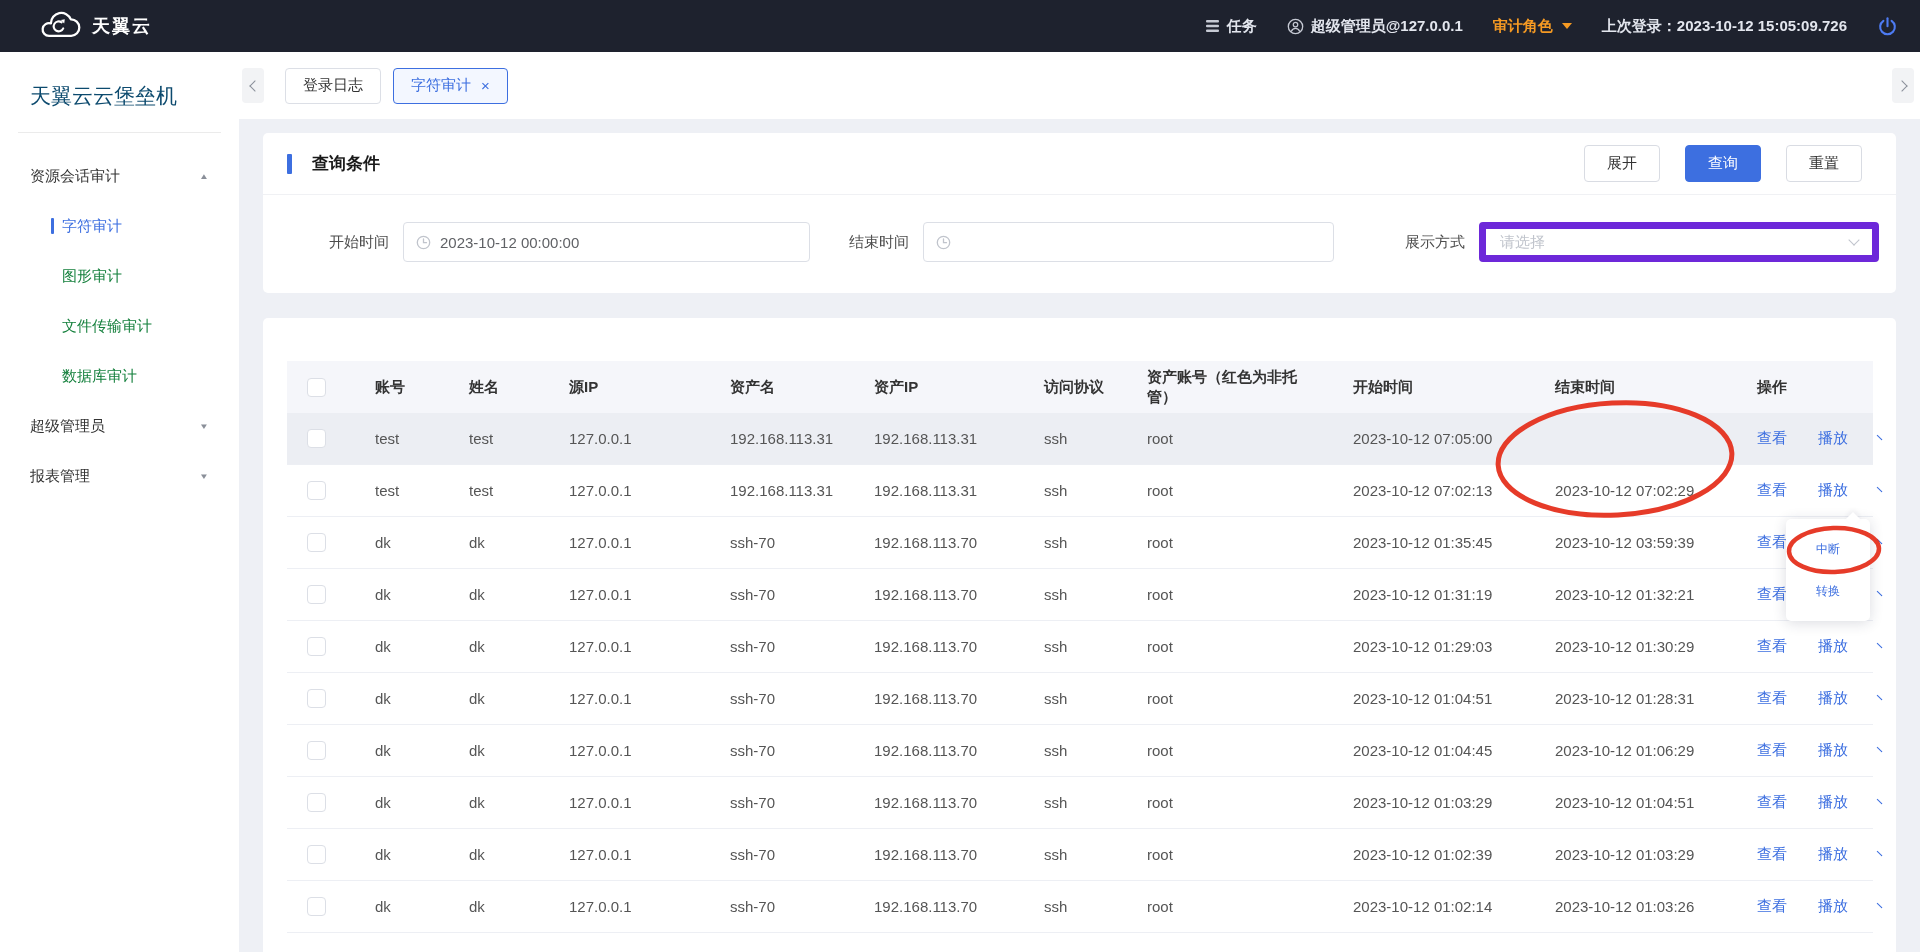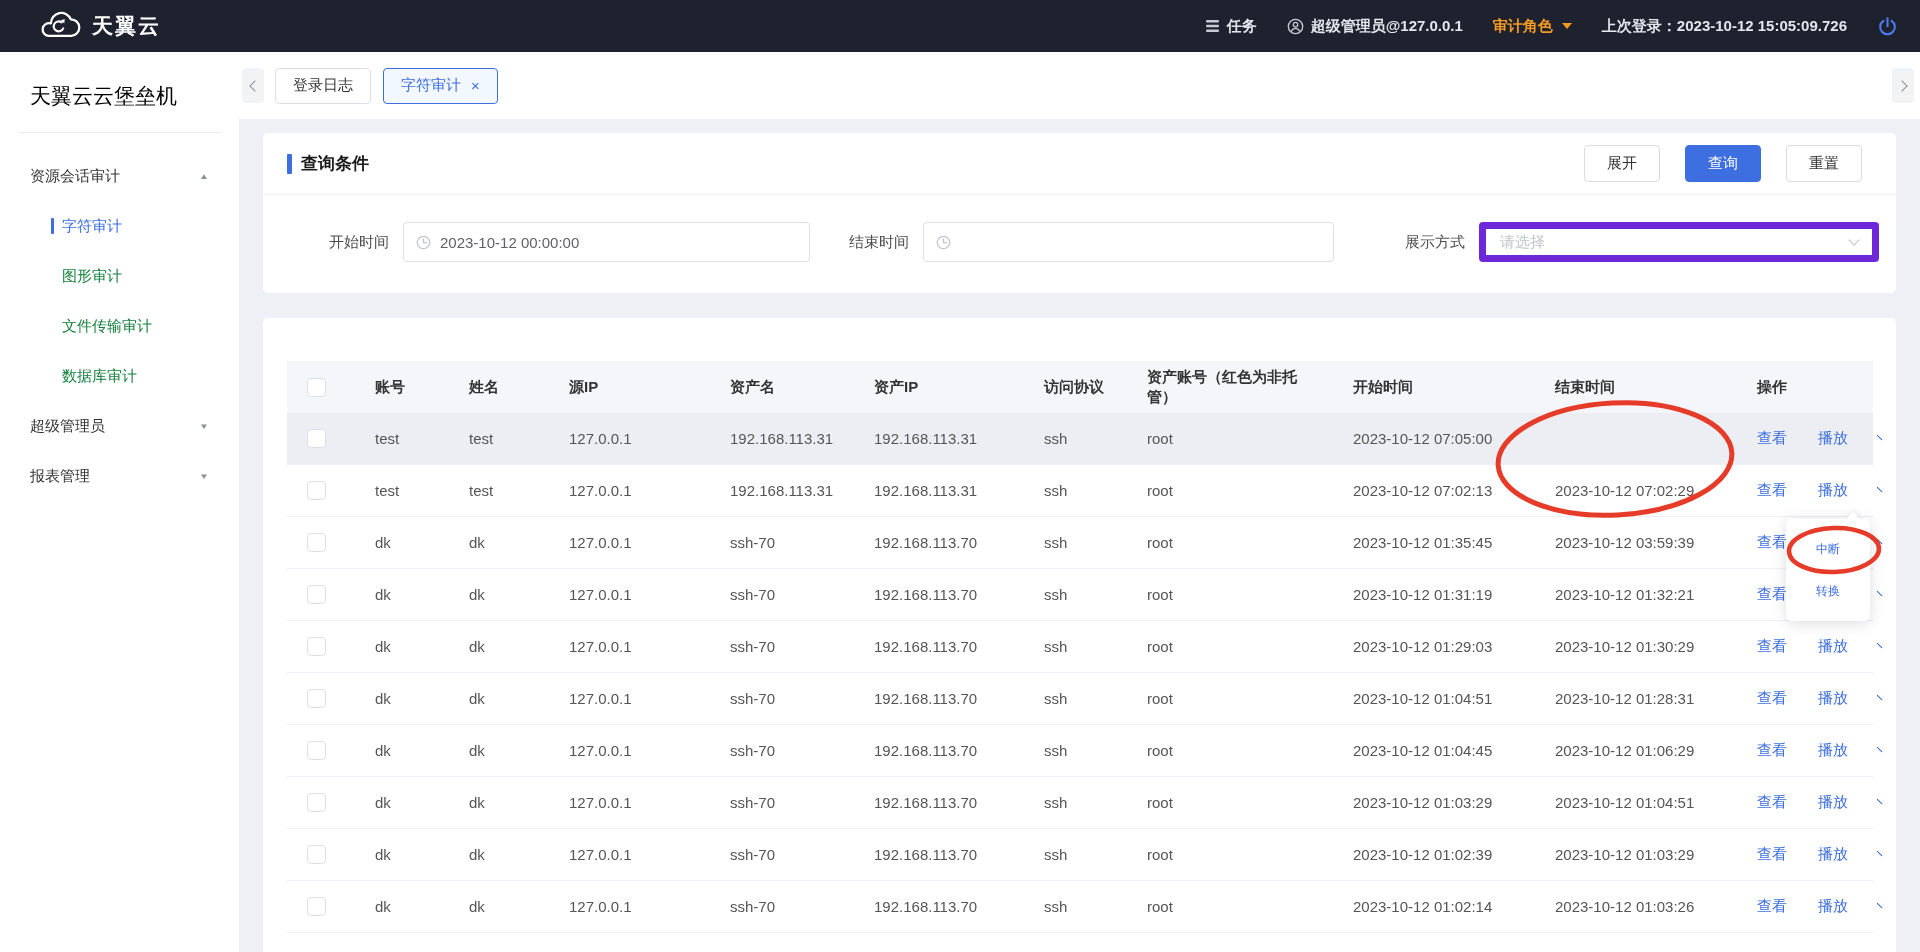--- a/index.html
+++ b/index.html
@@ -7,59 +7,59 @@
     --topbar_bg:#1E222E; --page_bg:#EEF0F5;
   }
   *{margin:0;padding:0;box-sizing:border-box;}
   html,body{width:1920px;height:952px;overflow:hidden;}
   body{font-family:"Liberation Sans","DejaVu Sans",sans-serif;color:#333;background:#fff;position:relative;}
 
   
   .topbar{position:absolute;left:0;top:0;width:1920px;height:52px;background:var(--topbar_bg);
     display:flex;align-items:center;justify-content:space-between;padding:0 22px 0 36px;z-index:40;}
   .brand{display:flex;align-items:center;gap:10px;}
-  .brand-name{color:#fff;font-size:21px;font-weight:600;letter-spacing:2px;}
+  .brand-name{color:#fff;font-size:18px;font-weight:600;letter-spacing:2px;}
   .top-right{display:flex;align-items:center;gap:30px;}
   .top-item{display:flex;align-items:center;gap:7px;color:#E3E6EE;font-size:15px;font-weight:600;cursor:pointer;}
   .role{color:var(--orange);}
   .role .tri{width:0;height:0;border-left:5px solid transparent;border-right:5px solid transparent;border-top:6px solid var(--orange);margin-left:2px;}
   .lastlogin{cursor:default;}
 
   
   .sidebar{position:absolute;left:0;top:52px;width:239px;height:900px;background:#fff;z-index:10;}
-  .side-title{margin:28px 0 0 30px;font-size:21px;font-weight:500;color:#000000;height:32px;line-height:32px;}
+  .side-title{margin:28px 0 0 30px;font-size:21px;font-weight:500;color:#0c4a6e;height:32px;line-height:32px;}
   .side-divider{margin:20px 18px 0 18px;border-bottom:1px solid #EBEBEB;}
   .menu{margin-top:18px;}
   .menu-group{height:50px;display:flex;align-items:center;padding:0 30px;justify-content:space-between;font-size:15px;color:#333;cursor:pointer;}
   .caret{font-size:10px;color:#8A8F99;transform:scale(1,.8);}
   .menu-child{height:50px;display:flex;align-items:center;padding-left:62px;font-size:15px;color:#15803d;cursor:pointer;position:relative;}
   .menu-child.active{color:var(--blue);}
   .menu-child.active .active-bar{position:absolute;left:51px;top:17px;width:3px;height:16px;background:var(--blue);border-radius:1px;}
   .menu-child .active-bar{display:none;}
   .menu-child.active .active-bar{display:block;}
 
   
   .tabbar{position:absolute;left:239px;top:52px;width:1681px;height:67px;background:#fff;
     display:flex;align-items:center;padding:0 6px 0 3px;z-index:5;}
   .tab-scroll{width:22px;height:35px;background:#F2F3F5;border-radius:4px;display:flex;align-items:center;justify-content:center;cursor:pointer;flex:0 0 auto;}
   .chev{display:inline-block;width:8px;height:8px;border-left:1.6px solid #8A8F99;border-bottom:1.6px solid #8A8F99;}
   .chev-left{transform:rotate(45deg);margin-left:3px;}
   .chev-right{transform:rotate(225deg);margin-right:3px;}
-  .tabs{display:flex;align-items:flex-start;gap:12px;margin-left:11px;flex:1;}
+  .tabs{display:flex;align-items:flex-start;gap:12px;margin-left:21px;flex:1;}
   .tab{height:36px;padding:0 17px;border:1px solid #DCDFE6;border-radius:4px;background:#fff;
     display:flex;align-items:center;gap:10px;font-size:15px;color:#333;cursor:pointer;}
   .tab.active{border-color:var(--blue);background:#F3F7FF;color:var(--blue);}
   .tab .close{font-size:15px;line-height:1;color:var(--blue);cursor:pointer;}
 
   
   .content{position:absolute;left:239px;top:119px;width:1681px;height:833px;background:var(--page_bg);}
   .card{background:#fff;border-radius:5px;margin:0 24px;}
   .card.query{margin-top:14px;height:160px;}
   .q-head{height:62px;display:flex;align-items:center;justify-content:space-between;padding:0 34px 0 24px;border-bottom:1px solid #F0F1F4;}
-  .q-title{display:flex;align-items:center;gap:9px;font-size:17px;font-weight:700;color:#1A1A1A;}
+  .q-title{display:flex;align-items:center;gap:20px;font-size:17px;font-weight:700;color:#1A1A1A;}
   .q-title .bar{width:5px;height:20px;background:var(--blue);border-radius:1px;}
   .q-buttons{display:flex;align-items:flex-start;gap:25px;}
   .btn{height:37px;padding:0 22px;border:1px solid #D9DCE3;border-radius:4px;background:#fff;font-size:15px;color:#333;
     display:flex;align-items:center;justify-content:center;cursor:pointer;font-family:inherit;}
   .btn.primary{background:var(--blue);border-color:var(--blue);color:#fff;}
   .q-form{display:flex;align-items:center;padding:27px 12px 0 66px;}
   .f-label{font-size:15px;color:#4D4D4D;white-space:nowrap;}
   .input{height:40px;border:1px solid #DCDFE6;border-radius:4px;background:#fff;display:flex;align-items:center;
     padding:0 12px;margin-left:14px;cursor:pointer;}
   .input .val{font-size:15px;color:#606266;margin-left:9px;}

